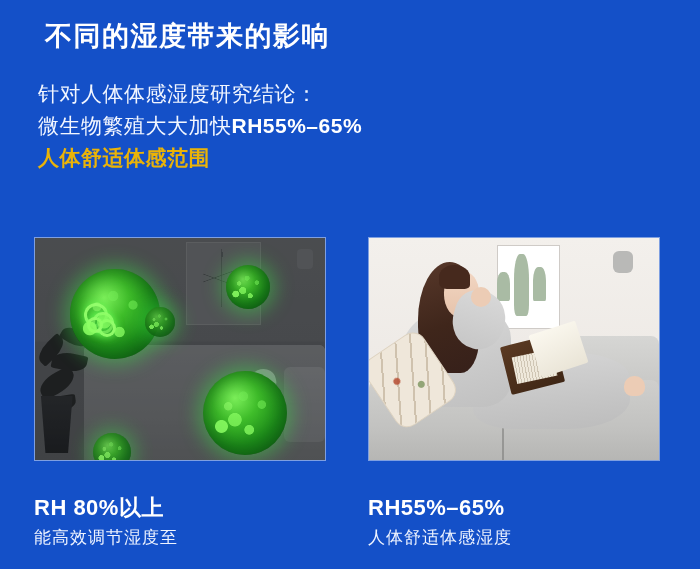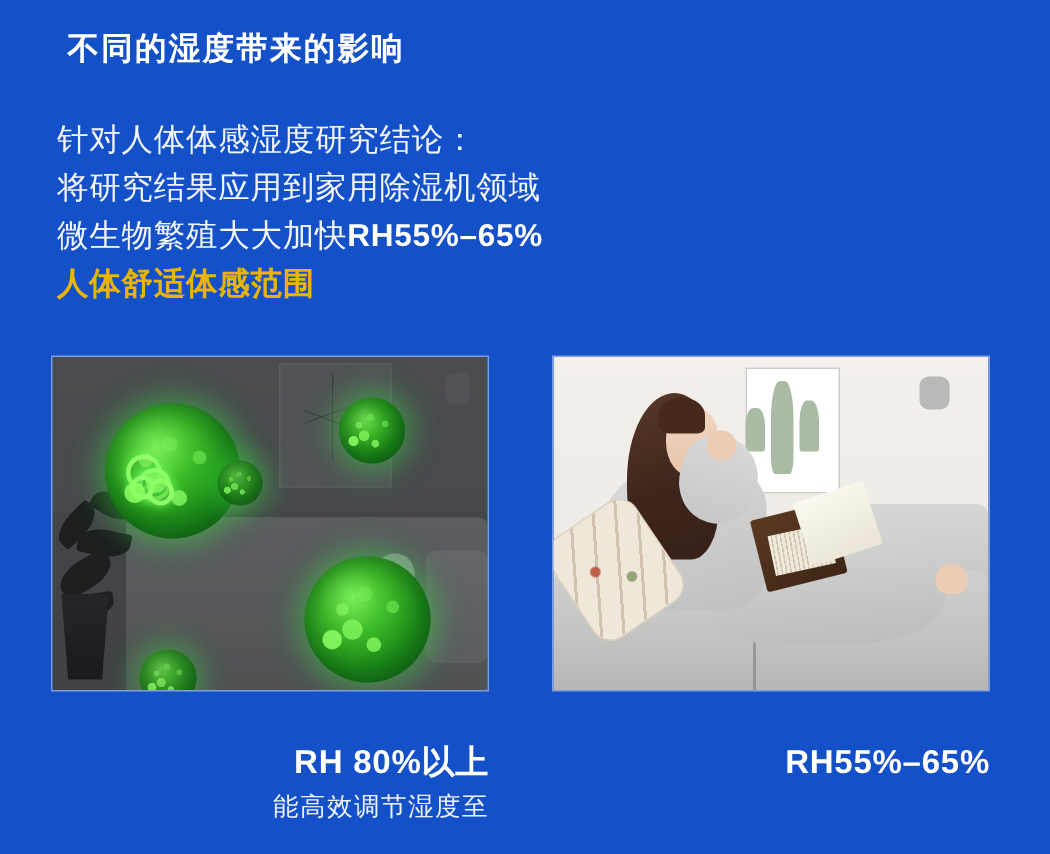--- a/index.html
+++ b/index.html
@@ -22,21 +22,21 @@
     position: absolute;
     inset: 0;
     background: #1450C8;
   }
 
   
   .headline {
     position: absolute;
     left: 45px;
     top: 20px;
-    font-size: 21px;
+    font-size: 27px;
     font-weight: 700;
     letter-spacing: 1.5px;
     color: #ffffff;
     white-space: nowrap;
     line-height: 1.25;
   }
 
   
   .body-copy {
     position: absolute;
@@ -374,21 +374,21 @@
   .captions {
     position: absolute;
     left: 0;
     top: 494px;
     width: 700px;
   }
   .caption-col {
     position: absolute;
     top: 0;
     width: 292px;
-    text-align: right;
+    text-align: left;
   }
   .caption-col.left  { left: 34px; }
   .caption-col.right { left: 368px; }
 
   .caption-title {
     font-size: 22px;
     font-weight: 700;
     letter-spacing: 0.5px;
     color: #ffffff;
     line-height: 28px;
@@ -406,21 +406,20 @@
 </style>
 </head>
 <body>
 
 <div class="poster">
 
   <div class="headline">不同的湿度带来的影响</div>
 
   <div class="body-copy">
     <div class="copy-line">针对人体体感湿度研究结论：</div>
-    <div class="copy-line">将研究结果应用到家用除湿机领域</div>
     <div class="copy-line"><span>微生物繁殖大大加快</span><span class="em">RH55%–65%</span></div>
     <div class="copy-line bold">人体舒适体感范围</div>
   </div>
 
   <div class="panels">
 
     <div class="panel left">
       <div class="scene scene-dark">
         <div class="dk-wallpanel"></div>
         <div class="dk-wallart"></div>
@@ -479,16 +478,17 @@
   </div>
 
   <div class="captions">
     <div class="caption-col left">
       <div class="caption-title">RH 80%以上</div>
       <div class="caption-sub">能高效调节湿度至</div>
     </div>
 
     <div class="caption-col right">
       <div class="caption-title">RH55%–65%</div>
+      <div class="caption-sub">人体舒适体感湿度</div>
     </div>
   </div>
 
 </div>
 
 </body></html>

